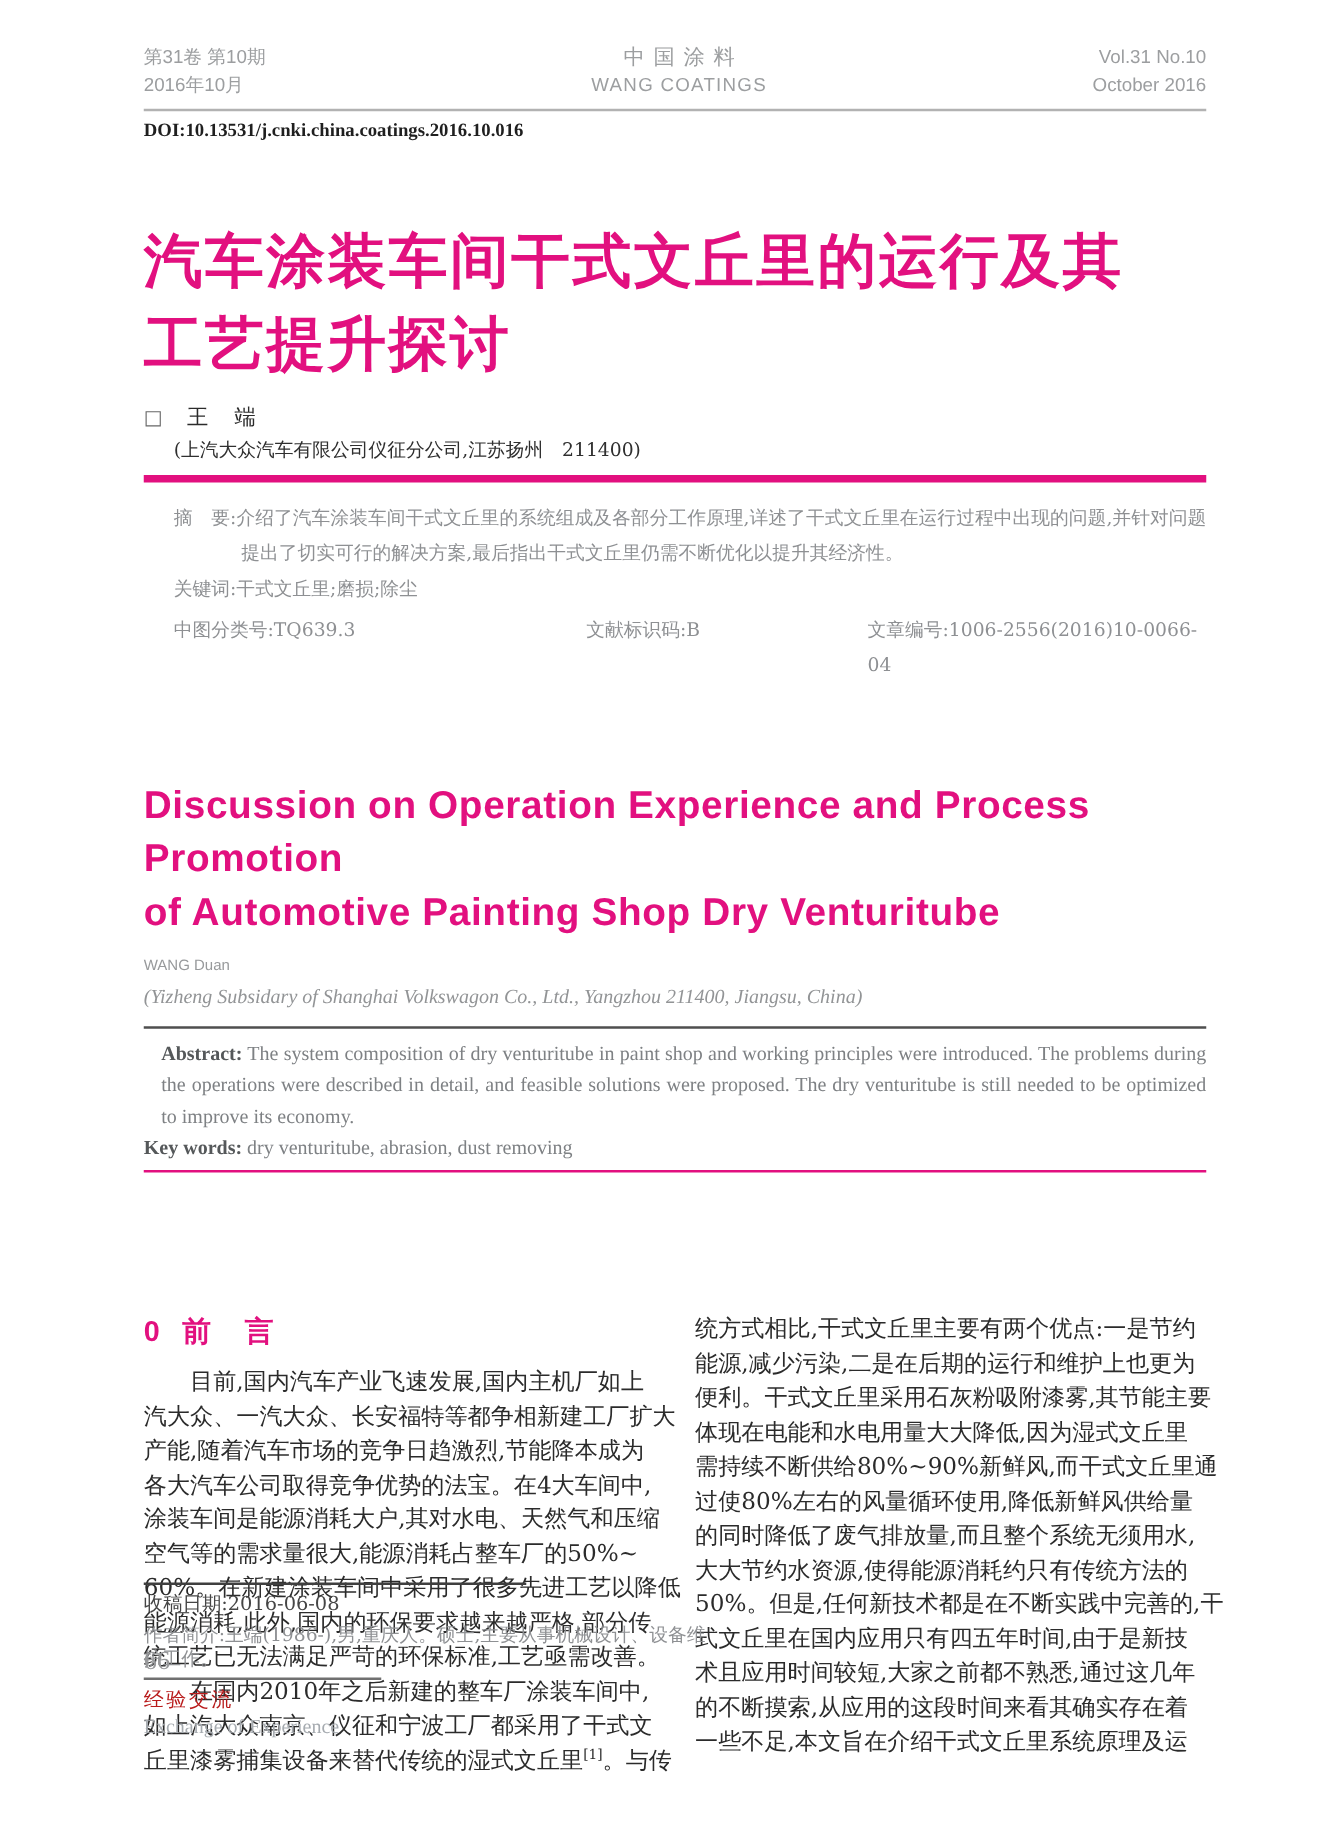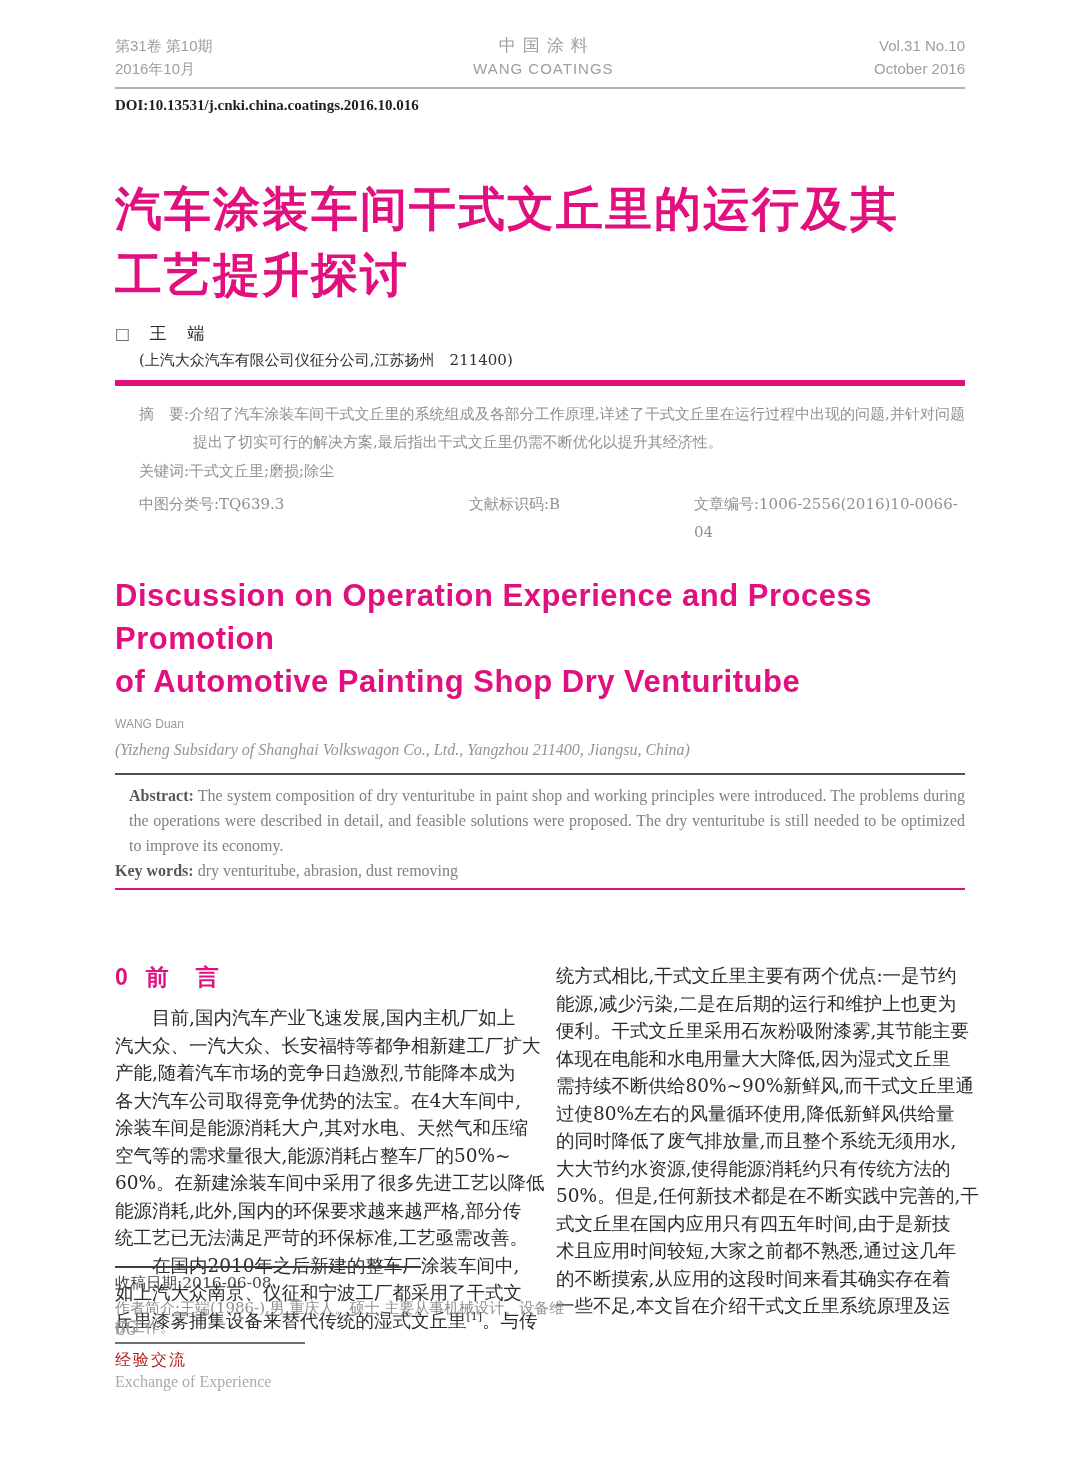--- a/index.html
+++ b/index.html
@@ -41,35 +41,35 @@
   .abstract-block { margin-top:14px; padding-left:24px; color:#8e9093;
                     font-size:15px; line-height:28px; }
   .abstract-para { padding-left:54px; text-indent:-54px; text-align:justify; }
   .kw-row { margin-top:1px; }
   .meta-row { display:flex; margin-top:5px; }
   .meta-cell-1 { width:330px; flex:none; }
   .meta-cell-2 { width:225px; flex:none; }
   .meta-cell-3 { flex:1; }
 
   
-  .title-en { margin-top:28px; color:#e2107f;
+  .title-en { margin-top:76px; color:#e2107f;
               font-family:"Liberation Sans", sans-serif;
               font-weight:900; font-size:31px; line-height:43px; letter-spacing:0.5px; }
   .author-en { margin-top:14px; color:#97999b; font-family:"Liberation Sans", sans-serif; font-size:12px; }
   .affil-en { margin-top:10px; color:#929496; font-family:"Liberation Serif", serif;
               font-style:italic; font-size:16px; }
   .rule-dark { border:none; border-top:2px solid #4f4f4f; margin-top:14px; }
   .abstract-en { margin-top:8px; color:#7e8184; font-family:"Liberation Serif", serif;
                  font-size:16px; line-height:25px; text-align:justify;margin-left:14px; }
   .en-label { font-weight:bold; color:#55585a; }
   .kw-en { color:#7e8184; font-family:"Liberation Serif", serif; font-size:16px; line-height:25px; }
   .rule-accent-thin { border:none; border-top:2px solid #e2107f; margin-top:5px; }
 
   
-  .columns { display:flex; margin-top:72px; }
+  .columns { display:flex; margin-top:112px; }
   .col-left { width:425px; margin-right:16px; flex:none; }
   .col-right { width:424px; flex:none; }
   .section-heading { color:#e2107f; font-family:"Liberation Sans", sans-serif;
                      font-weight:800; font-size:23px; line-height:30px;
                      letter-spacing:2px; margin-bottom:12px; }
   .section-number { margin-right:16px; }
   .body-lines { font-size:18.5px; line-height:27.5px; color:#2b2b2b; text-align:justify;
                 white-space:nowrap; }
   .body-lines sup { font-size:11px; line-height:0; }
 

